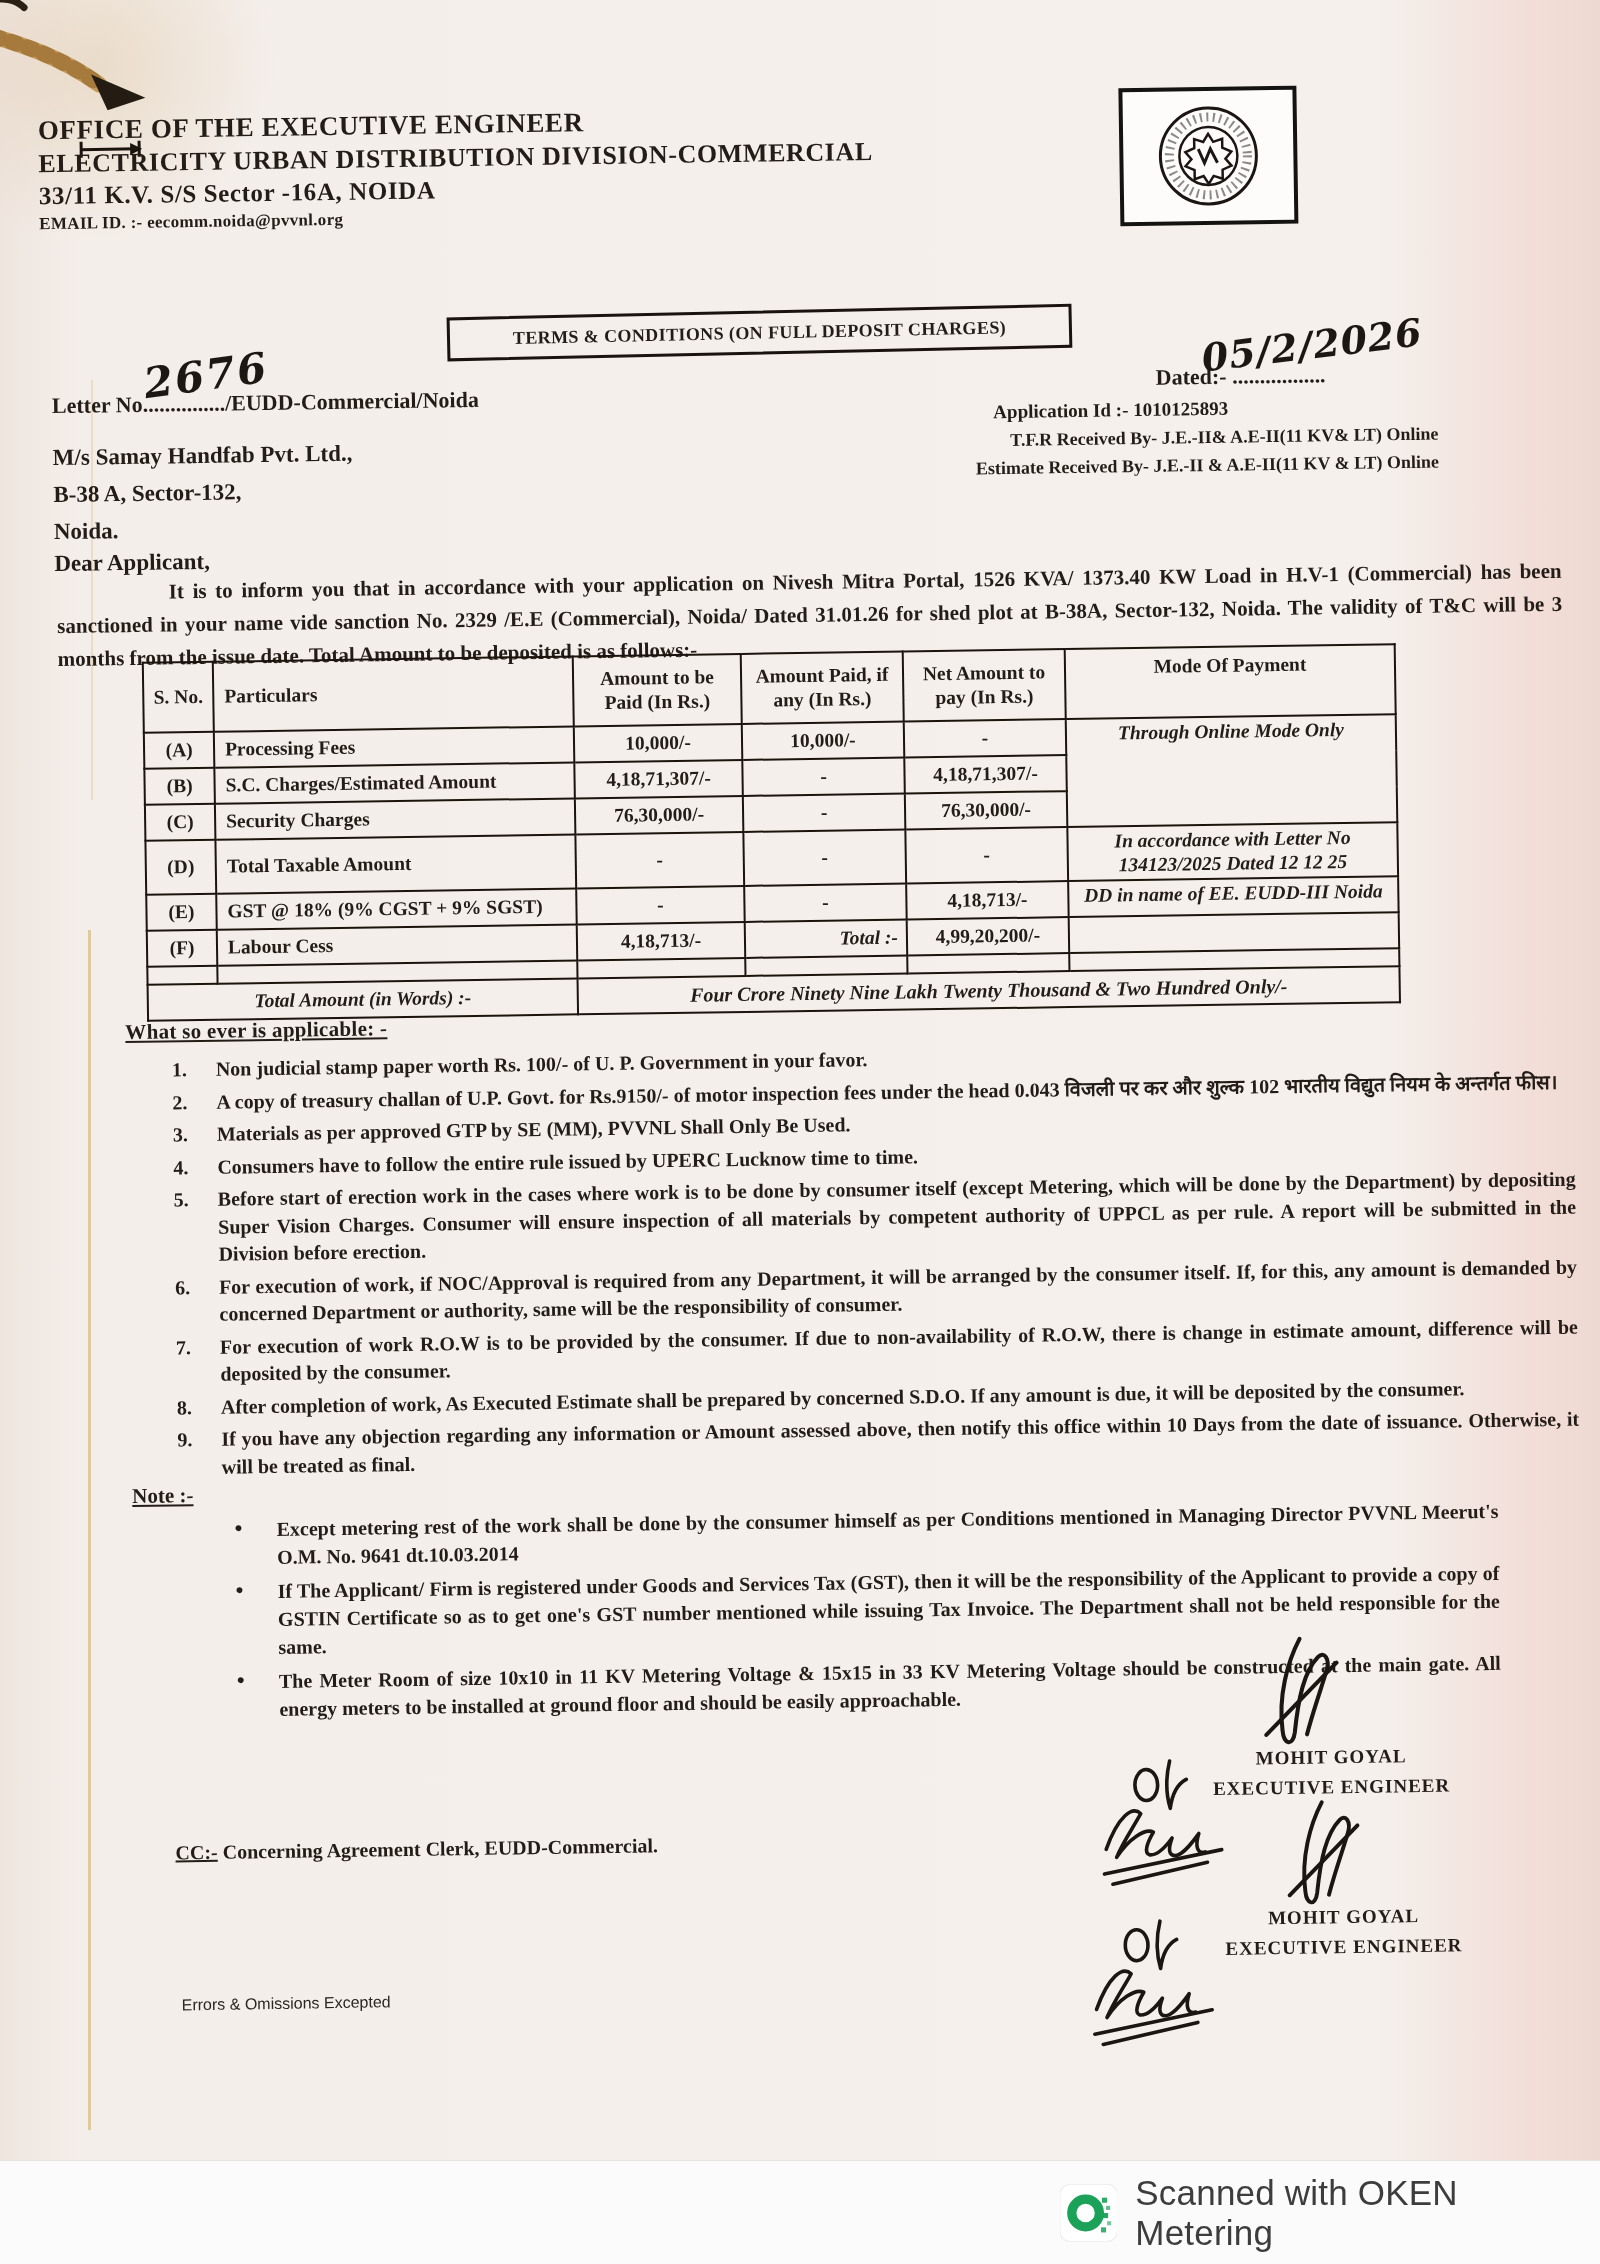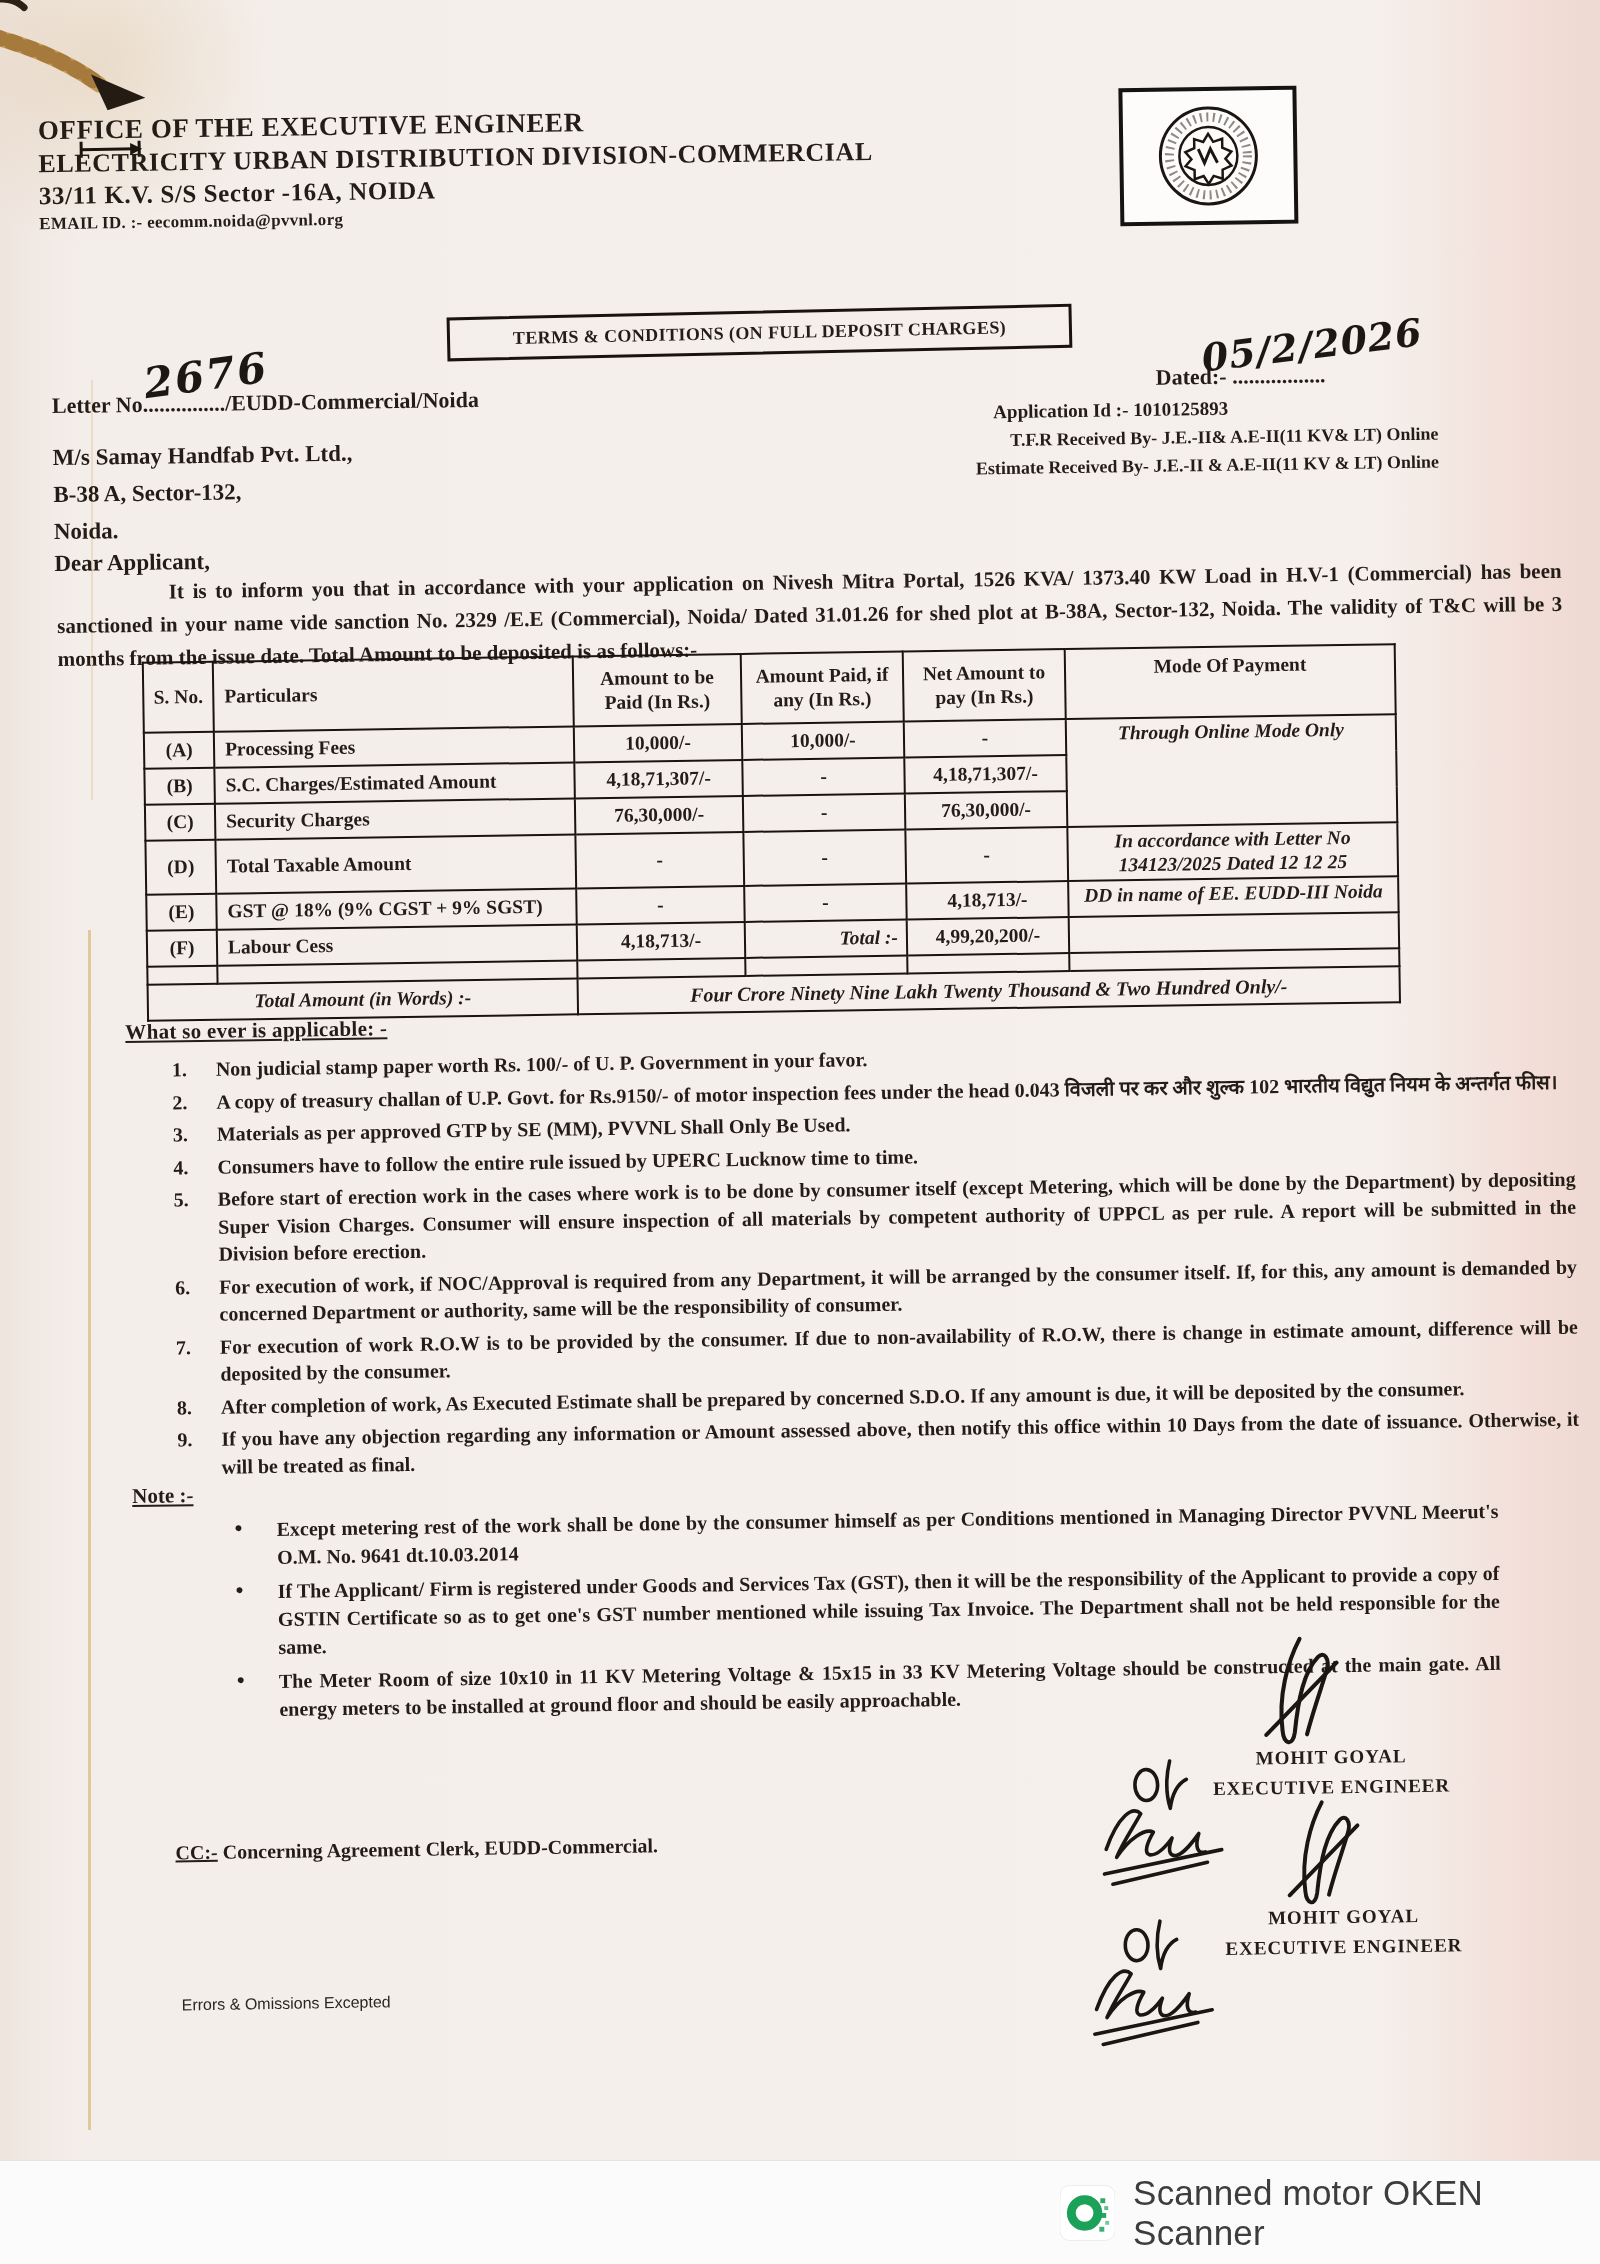--- a/index.html
+++ b/index.html
@@ -335,15 +335,15 @@
       <rect x="0" y="0" width="56" height="56" rx="10" fill="#ffffff" stroke="#ececec"></rect>
       <circle cx="25" cy="28" r="13.5" fill="none" stroke="#1ba158" stroke-width="9"></circle>
       <g fill="#1ba158">
         <rect x="41" y="13" width="5" height="5" opacity=".9"></rect>
         <rect x="45" y="21" width="4" height="4" opacity=".7"></rect>
         <rect x="42" y="28" width="5" height="5" opacity=".95"></rect>
         <rect x="46" y="36" width="4" height="4" opacity=".6"></rect>
         <rect x="40" y="42" width="5" height="5" opacity=".85"></rect>
       </g>
     </svg>
-    <span class="footer-text">Scanned motor OKEN Scanner</span>
+    <span class="footer-text">Scanned with OKEN Metering</span>
   </div>
 </div>
 
 </body></html>

